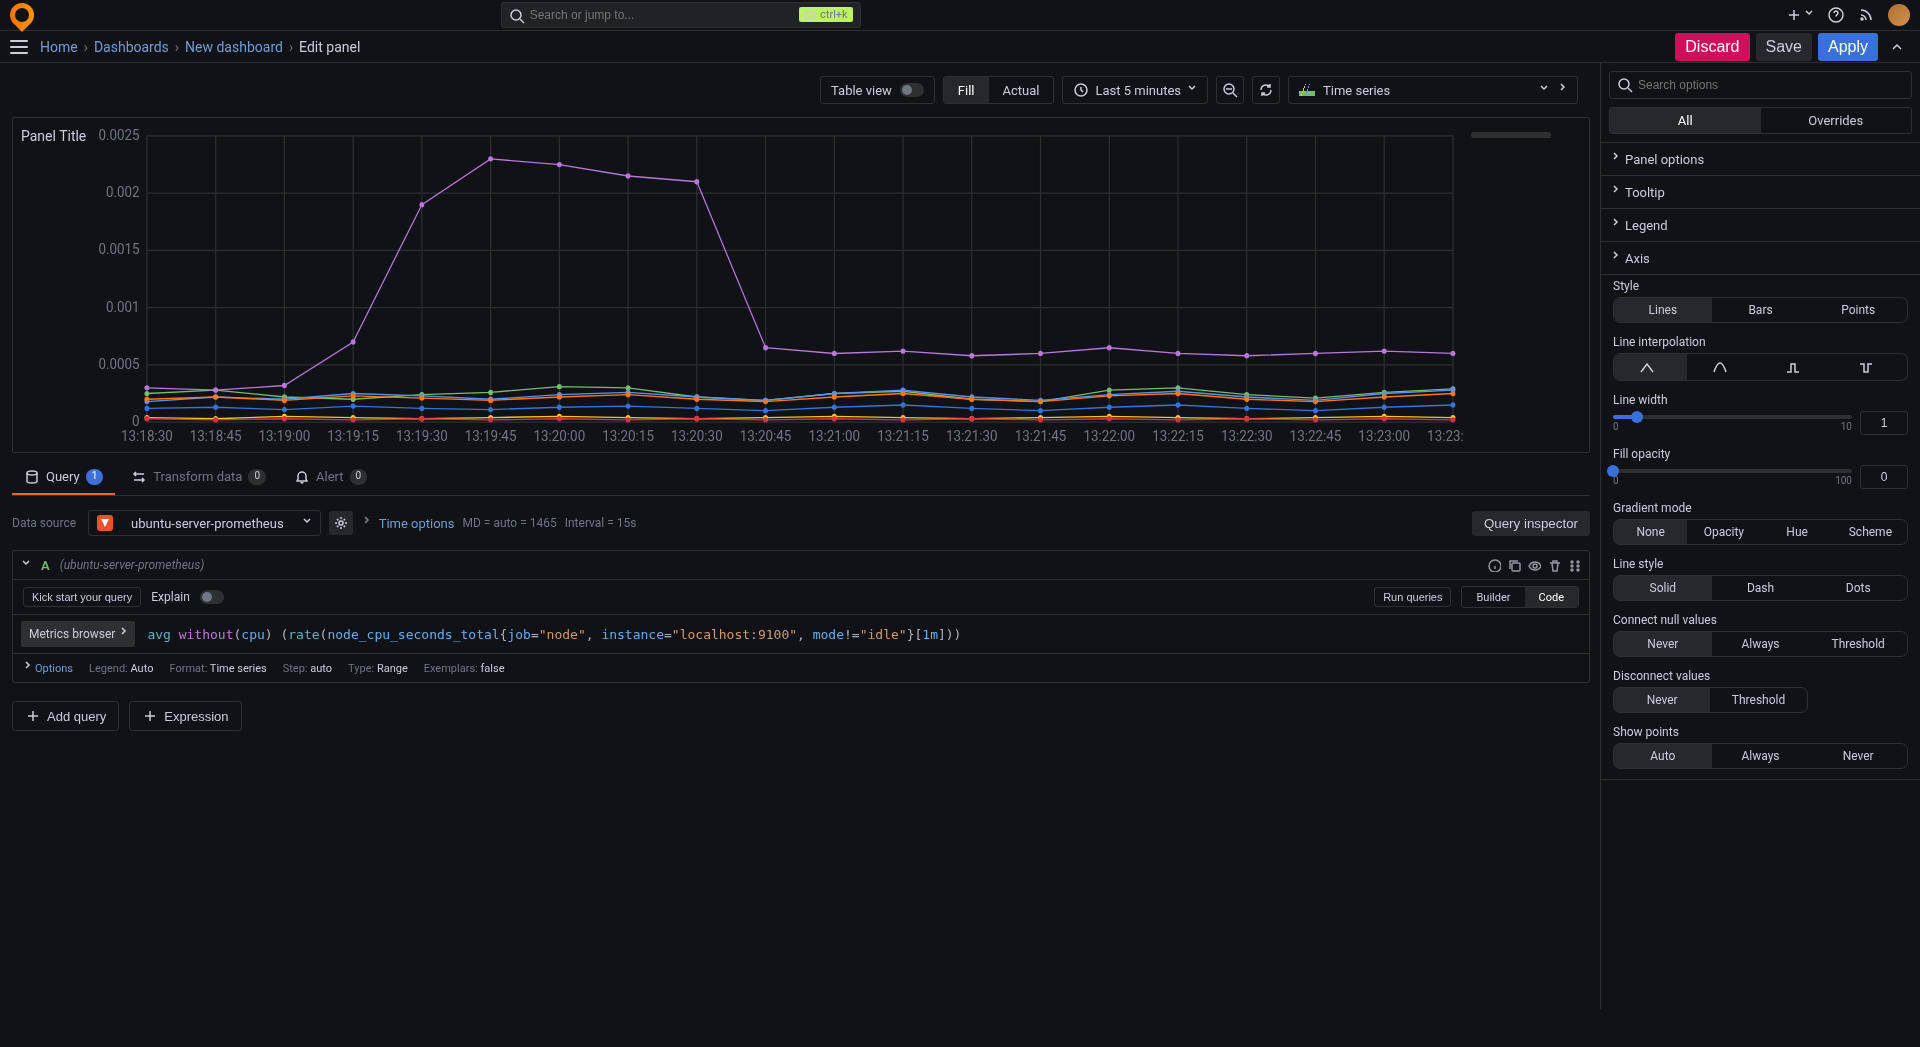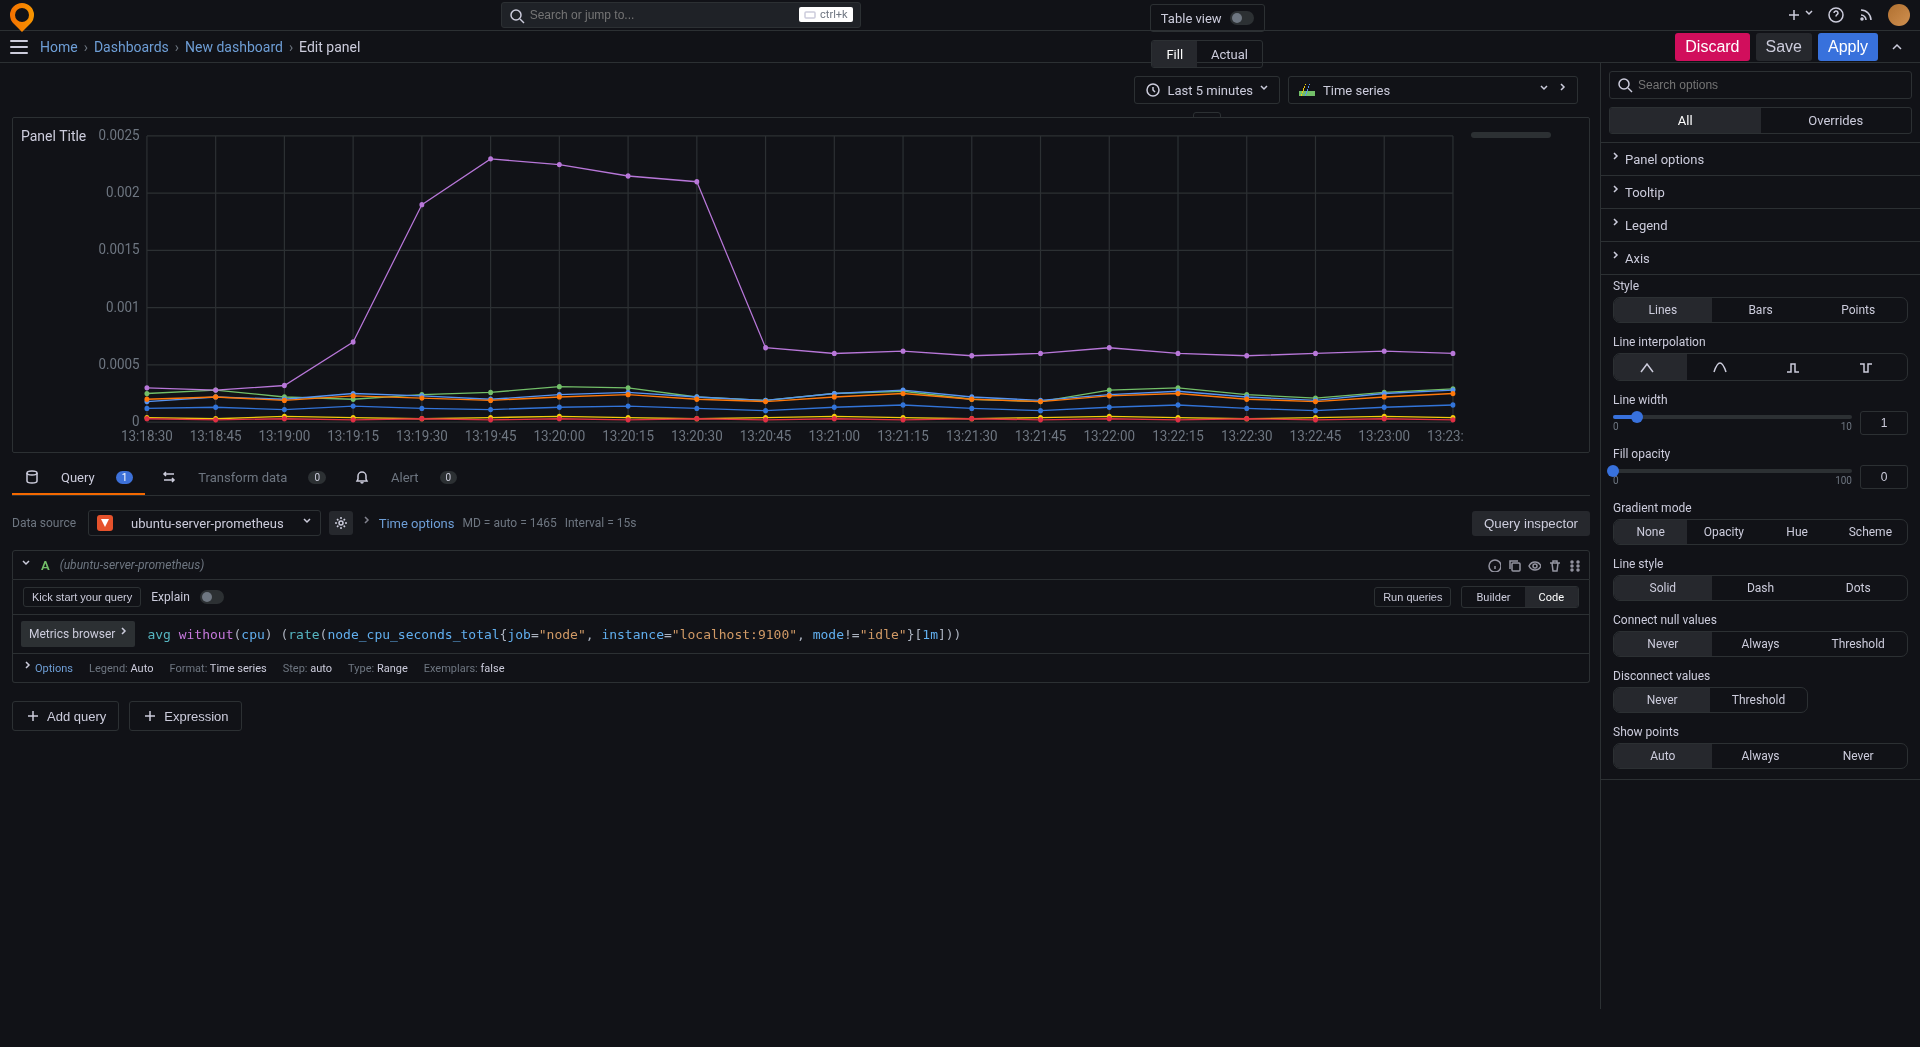--- a/index.html
+++ b/index.html
@@ -50,21 +50,21 @@
       color: #ccccdc;
       padding: 0 28px 0 28px;
       font-size: 12px;
     }
     .top-search .search-icn {
       position: absolute; left: 8px; top: 6px;
     }
     .kbd-hint {
       position: absolute; right: 8px; top: 5px;
       font-size: 11px; color: #6e7681;
-      background: #ffffff;
+      background: #bef264;
       padding: 1px 5px;
       border-radius: 2px;
       display: flex; gap: 4px; align-items: center;
     }
     .top-right { display: flex; align-items: center; gap: 14px; margin-left: auto; }
     .avatar {
       width: 22px; height: 22px; border-radius: 50%;
       background: linear-gradient(135deg, #b07030, #d09050);
     }
     .icn { width: 16px; height: 16px; fill: none; stroke: #ccccdc; stroke-width: 1.5; }
@@ -104,21 +104,21 @@
     }
 
     
     .tool-row {
       height: 38px;
       display: flex;
       align-items: center;
       gap: 8px;
       padding: 0 12px;
     }
-    .tool-left { margin-left: auto; display: flex; gap: 8px; align-items: center; flex-direction: column; }
+    .tool-left { margin-left: auto; display: flex; gap: 8px; align-items: center; }
     .toggle-group {
       display: flex; align-items: center; gap: 8px;
       border: 1px solid #2c3033; border-radius: 3px; padding: 3px 10px;
       height: 28px;
     }
     .mini-switch {
       width: 24px; height: 14px; background: #2c3033; border-radius: 8px; position: relative;
     }
     .mini-switch::after {
       content: ''; position: absolute; left: 2px; top: 2px; width: 10px; height: 10px;
@@ -204,21 +204,21 @@
       margin: 4px auto 0; width: 80px;
       position: relative; left: -30px;
     }
 
     
     .qtabs {
       display: flex; gap: 4px; border-bottom: 1px solid #2c3033;
       align-items: center;
     }
     .qtab {
-      display: flex; align-items: center; gap: 21px;
+      display: flex; gap: 6px;
       padding: 8px 12px; cursor: pointer;
       color: #6e7681;
       border-bottom: 2px solid transparent;
     }
     .qtab.active { color: #ccccdc; border-bottom-color: #f46800; }
     .qtab .badge {
       background: #3d71d9; color: #fff; font-size: 10px;
       border-radius: 8px; padding: 1px 6px; min-width: 14px;
       text-align: center;
     }

